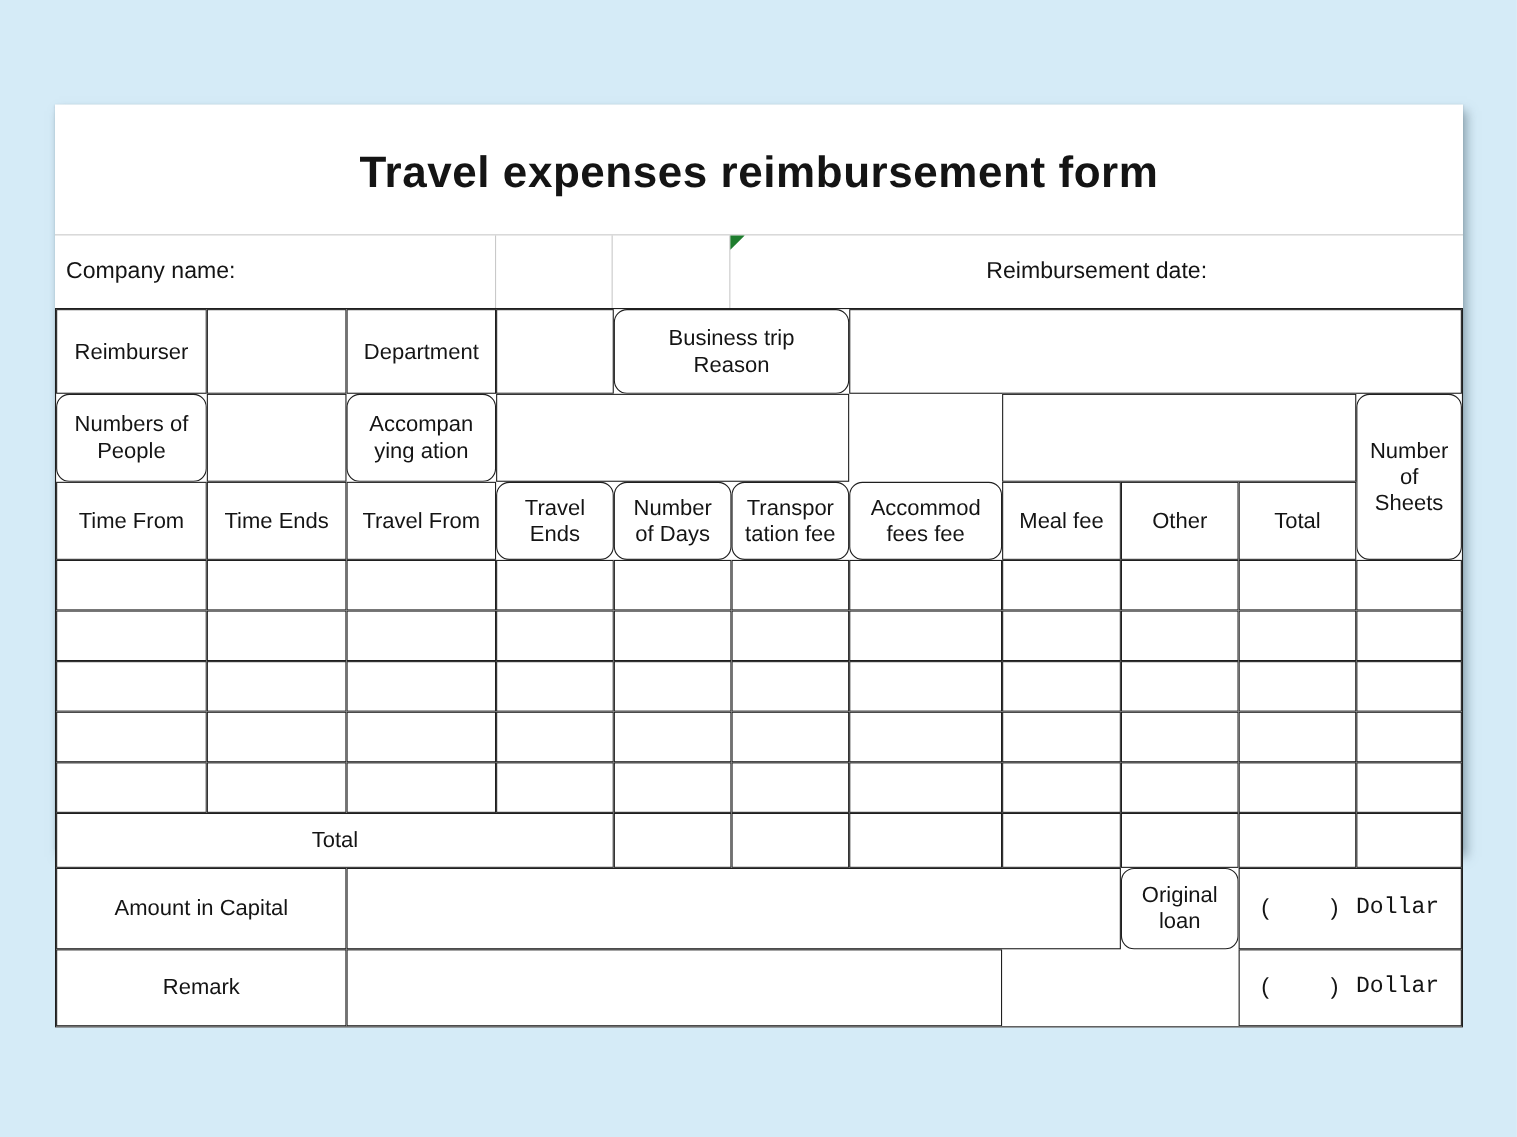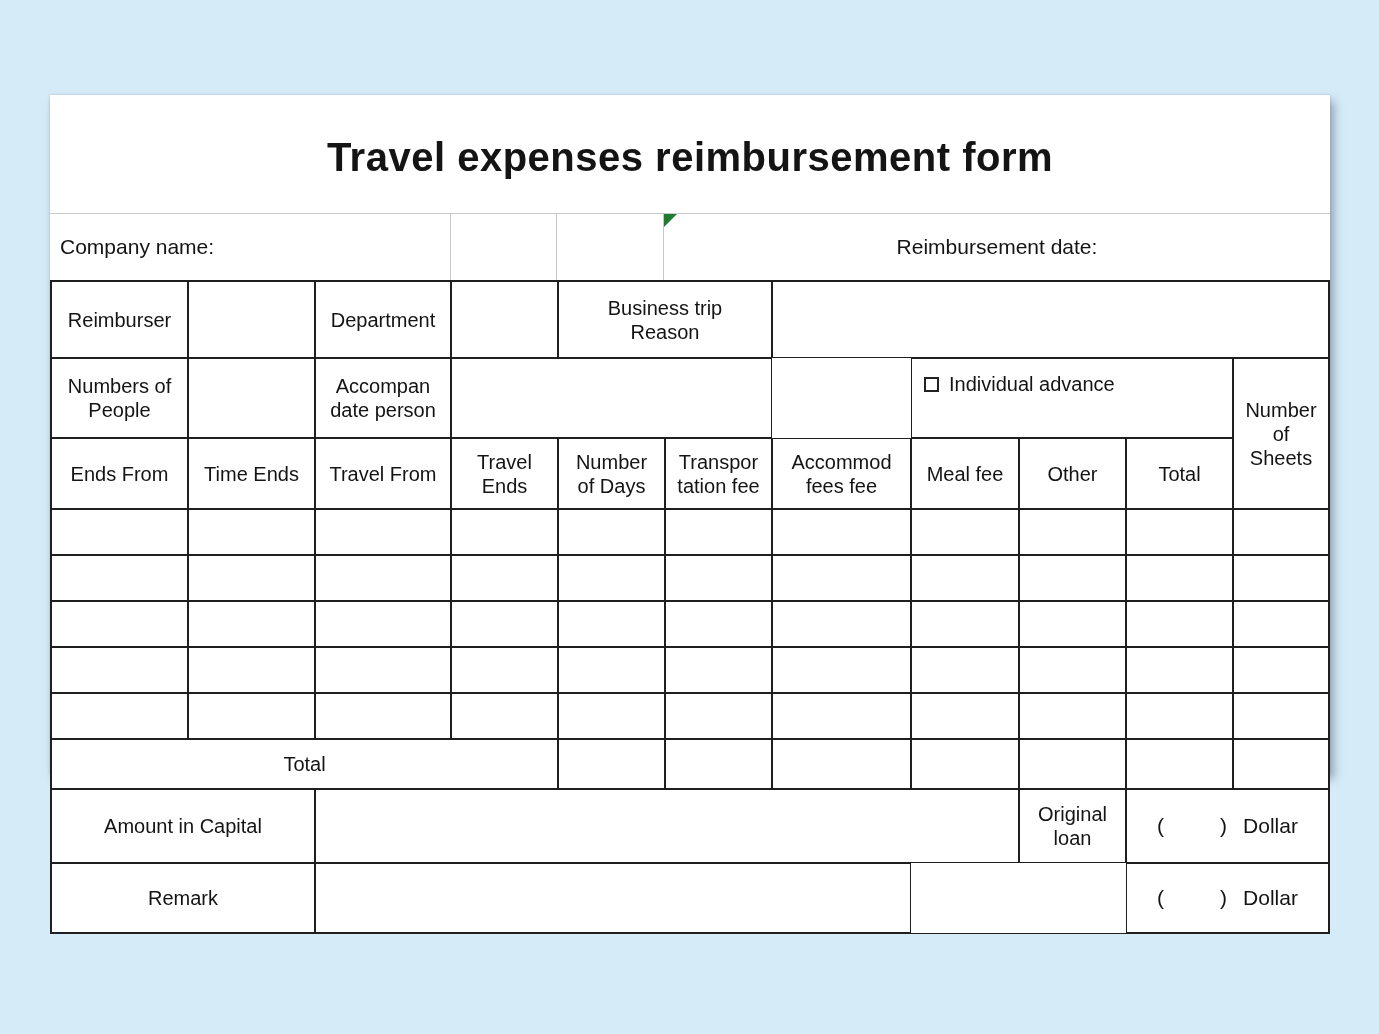--- a/index.html
+++ b/index.html
@@ -48,37 +48,37 @@
     grid-template-rows:77px 80px 71px 46px 46px 46px 46px 46px 50px 74px 70px;
     border:1px solid var(--bdr);
     background:var(--panel);
   }
   .g-cell{
     border:1px solid var(--bdr);
     display:flex; align-items:center; justify-content:center;
     text-align:center; font-size:20px; line-height:1.2;
     padding:2px 4px; overflow:hidden; background:var(--panel);
   }
-  .pre{white-space:pre-line;}
+  .pre{white-space:pre-line;border-radius:12px;}
   
   .cb-cell{
     flex-direction:column; align-items:stretch; justify-content:space-between;
     text-align:left; padding:13px 8px 0 12px;
   }
   .cb-line{display:flex; align-items:center;}
   .cb-line.second{transform:translateY(9px);}
   .cbox{
     width:15px; height:15px; border:2px solid #222; flex:none;
     margin-right:10px; background:var(--panel);
   }
   .cb-line.second .cbox{margin-right:15px;}
   
   .dollar{font-size:21px;}
   .paren-gap{display:inline-block; width:56px; height:100%;}
-  .currency{margin-left:16px;}
+  .currency{margin-left:16px;font-family:Liberation Mono, monospace;}
 </style>
 </head>
 <body>
 
 <div class="panel">
 
   <div class="title">Travel expenses reimbursement form</div>
 
   <div class="company-row">
     <div class="c-cell lab" style="grid-column:1/4">Company name:</div>
@@ -97,33 +97,29 @@
     <div class="g-cell" style="grid-area:1/3/2/4">Department</div>
     <div class="g-cell" style="grid-area:1/4/2/5"></div>
     <div class="g-cell pre" style="grid-area:1/5/2/7">Business trip
 Reason</div>
     <div class="g-cell" style="grid-area:1/7/2/12"></div>
 
     <div class="g-cell pre" style="grid-area:2/1/3/2">Numbers of
 People</div>
     <div class="g-cell" style="grid-area:2/2/3/3"></div>
     <div class="g-cell pre" style="grid-area:2/3/3/4">Accompan
-date person</div>
+ying ation</div>
     <div class="g-cell" style="grid-area:2/4/3/7"></div>
     <div class="g-cell cb-cell" style="grid-area:2/8/3/11">
-      <div class="cb-line">
-        <span class="cbox"></span>
-        <span>Individual advance</span>
-      </div>
     </div>
     <div class="g-cell pre" style="grid-area:2/11/4/12">Number
 of
 Sheets</div>
 
-    <div class="g-cell" style="grid-area:3/1/4/2">Ends From</div>
+    <div class="g-cell" style="grid-area:3/1/4/2">Time From</div>
     <div class="g-cell" style="grid-area:3/2/4/3">Time Ends</div>
     <div class="g-cell" style="grid-area:3/3/4/4">Travel From</div>
     <div class="g-cell pre" style="grid-area:3/4/4/5">Travel
 Ends</div>
     <div class="g-cell pre" style="grid-area:3/5/4/6">Number
 of Days</div>
     <div class="g-cell pre" style="grid-area:3/6/4/7">Transpor
 tation fee</div>
     <div class="g-cell pre" style="grid-area:3/7/4/8">Accommod
 fees fee</div>

